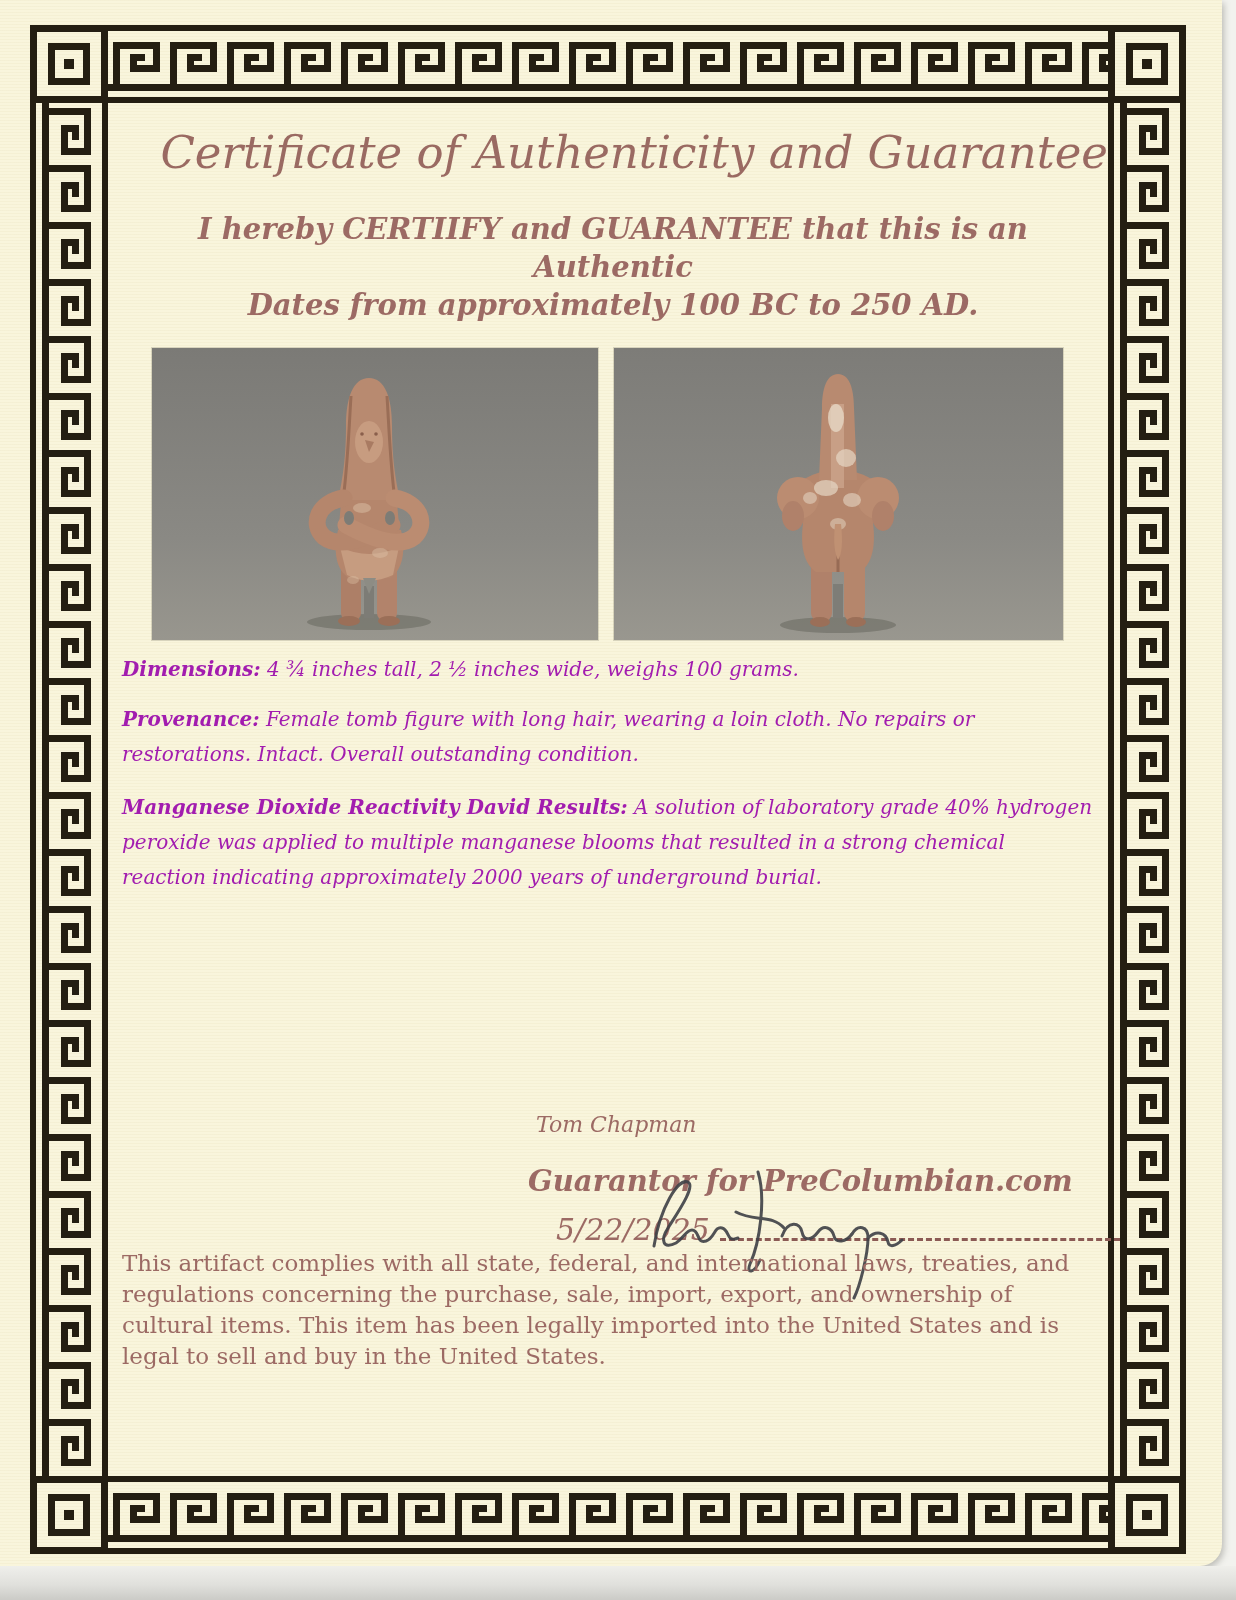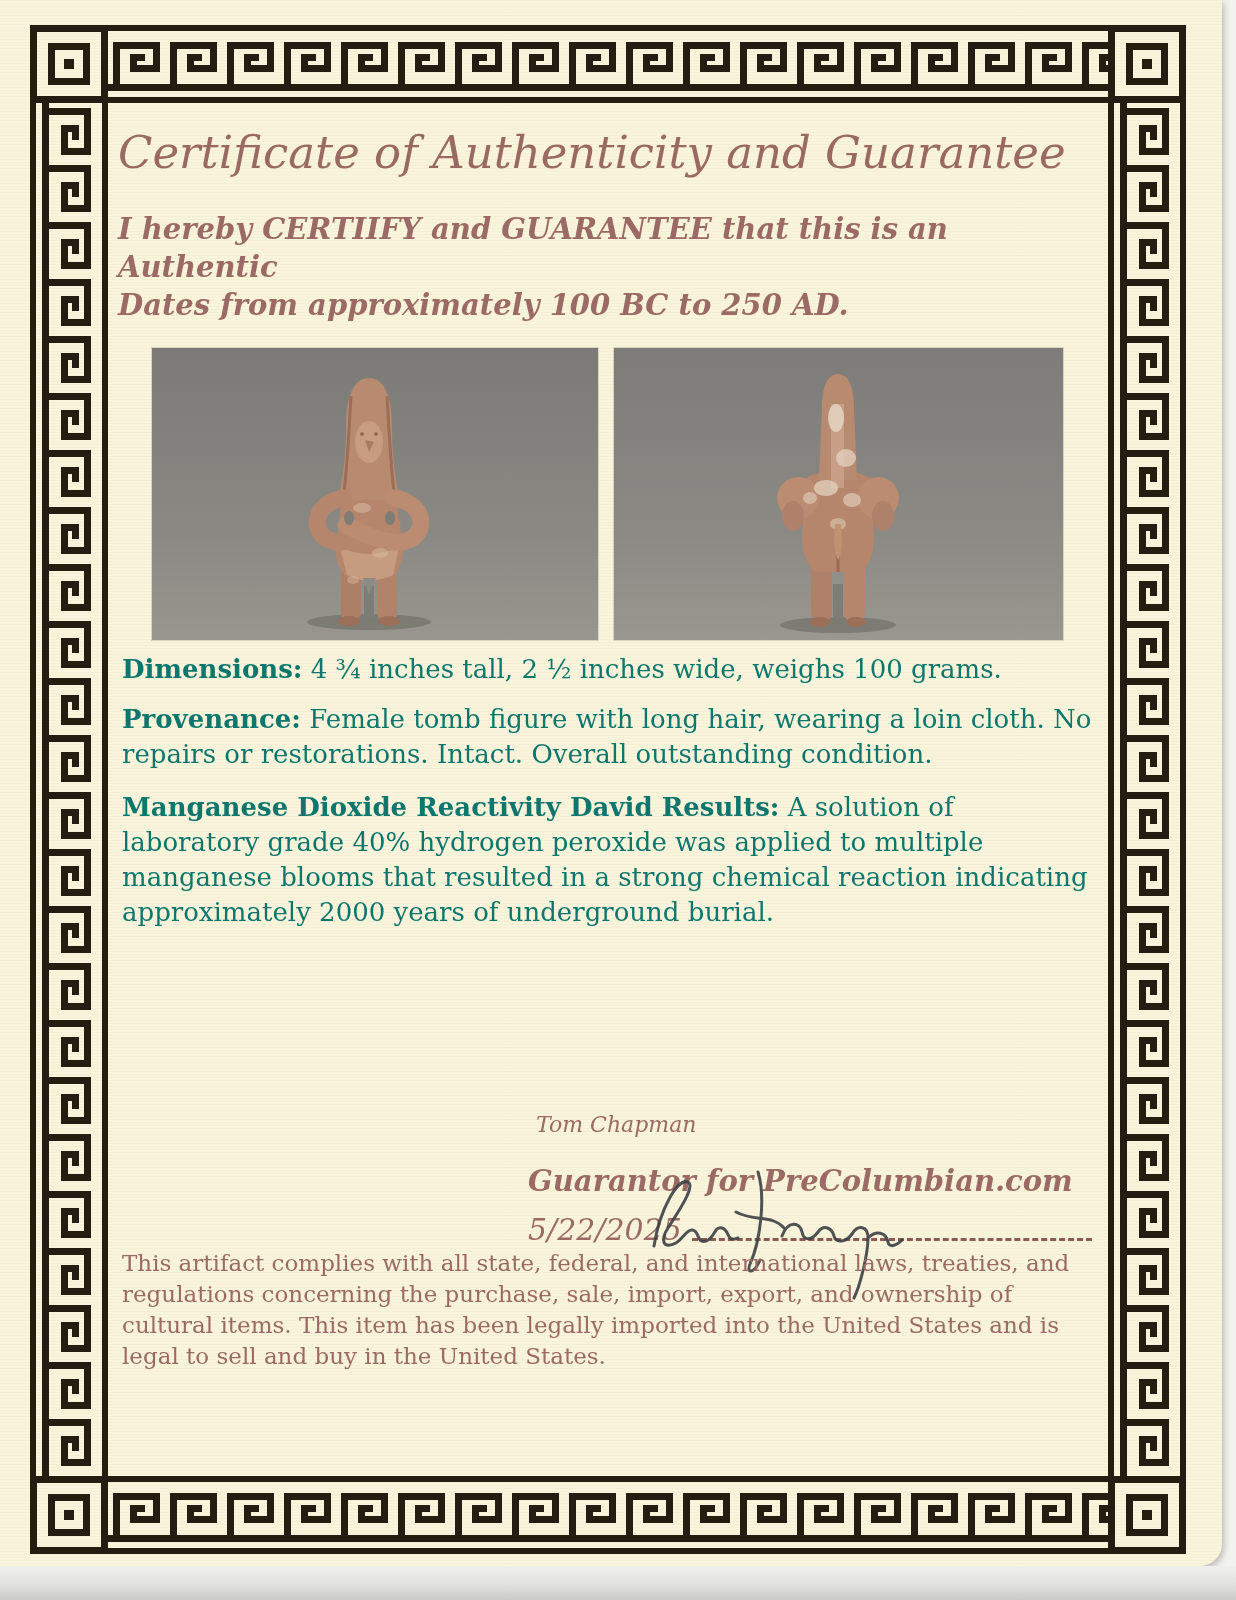--- a/index.html
+++ b/index.html
@@ -16,57 +16,57 @@
       #f9f5dc;
     border-bottom-right-radius:22px;
     box-shadow:2px 3px 6px rgba(90,90,80,0.35);
   }
   .scan-bottom{position:absolute;left:0;top:1566px;width:1236px;height:34px;
     background:linear-gradient(180deg,#efefeb 0%,#e0e0dc 55%,#cbcbc7 100%);}
   .border-svg{position:absolute;left:0;top:0;}
   .content{position:absolute;left:0;top:0;width:1236px;height:1600px;}
 
   .title{
-    position:absolute;left:118px;top:126px;width:990px;text-align:left;
+    position:absolute;left:118px;top:126px;width:990px;text-align:right;
     font-style:italic;font-size:45px;font-weight:normal;color:#9a6a62;
     letter-spacing:0px;
   }
   .cert{
-    position:absolute;left:118px;top:210px;width:990px;
+    position:absolute;left:118px;top:210px;width:990px;text-align:center;
     font-style:italic;font-weight:bold;font-size:29px;line-height:38px;color:#9c6a64;
   }
   .photo{position:absolute;top:348px;height:292px;box-shadow:0 0 0 1px rgba(120,115,95,.25);}
   .photo.front{left:152px;width:446px;}
   .photo.back{left:614px;width:449px;}
   .photo svg{display:block;}
 
   .section{
     position:absolute;left:122px;width:972px;
-    font-size:26px;line-height:35px;color:#0f766e;
+    font-style:italic;font-size:20px;line-height:35px;color:#a21caf;
   }
   .section b{font-weight:bold;}
   .sec-dimensions{top:652px;}
   .sec-description{top:702px;}
   .sec-manganese{top:790px;}
   .sec-provenance{top:946px;}
 
   .sig-name{
     position:absolute;left:536px;top:1112px;
     font-style:italic;font-weight:normal;font-size:22px;color:#9c6a64;
   }
   .sig-role{
     position:absolute;left:528px;top:1164px;
     font-style:italic;font-weight:bold;font-size:29px;color:#9c6a64;
   }
   .sig-row{
     position:absolute;left:528px;top:1212px;width:540px;
     display:flex;align-items:flex-end;
     font-style:italic;font-size:30px;color:#9c6a64;
   }
-  .sig-date{white-space:nowrap;}
+  .sig-date{white-space:nowrap;margin-left:28px;}
   .sig-line{
     flex:0 0 400px;height:0;border-bottom:3px dashed #8b5a54;
     margin-left:10px;margin-bottom:6px;
   }
   .sig-scrawl{position:absolute;left:630px;top:1150px;pointer-events:none;}
 
   .legal{
     position:absolute;left:122px;top:1248px;width:980px;
     font-size:23px;line-height:31px;color:#9c6a64;
   }

